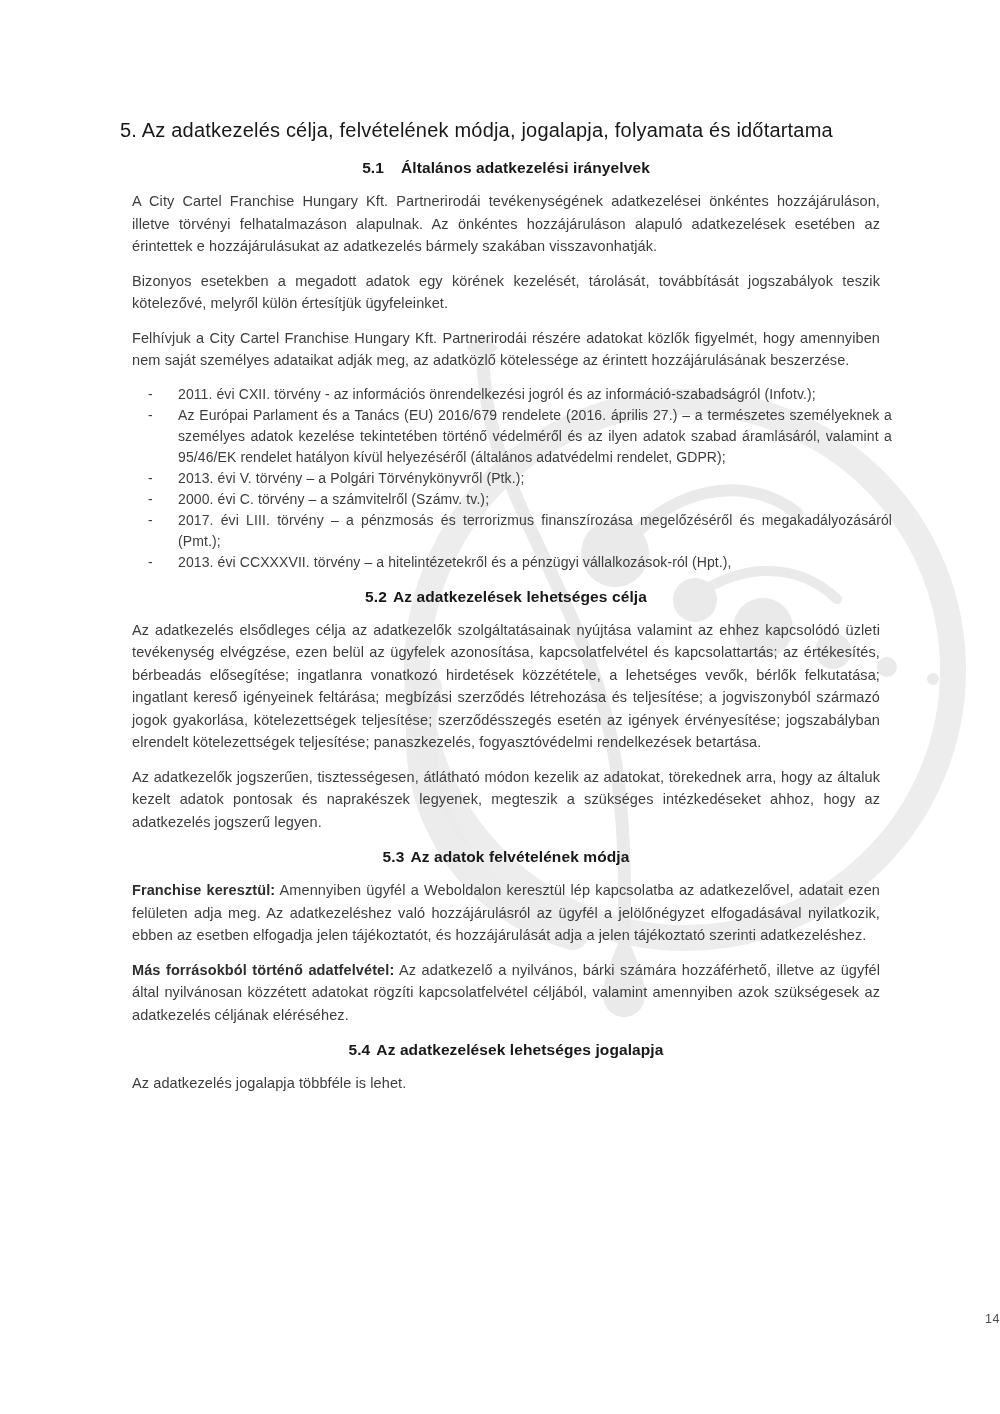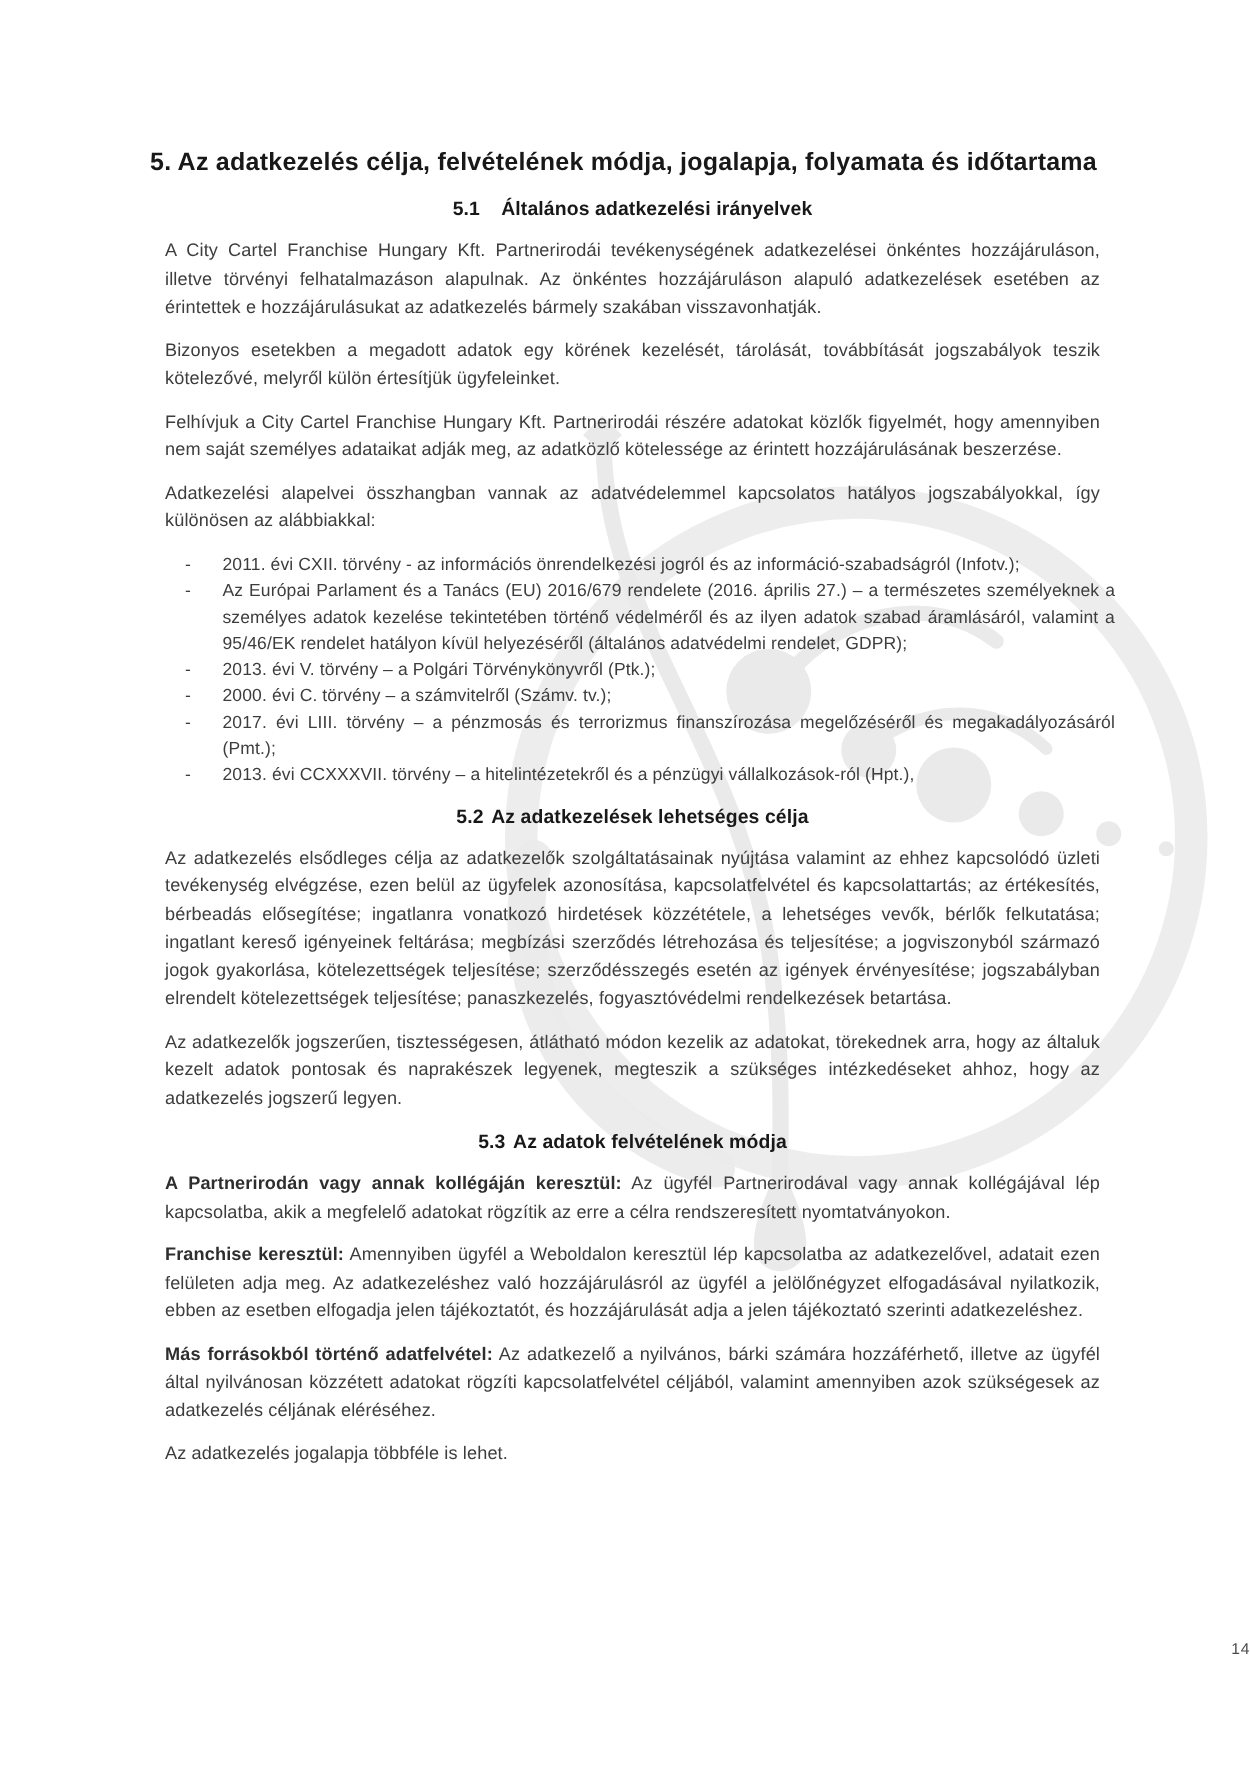--- a/index.html
+++ b/index.html
@@ -25,21 +25,21 @@
     position: absolute;
     left: 120px;
     top: 116px;
     width: 772px;
     z-index: 1;
   }
   h1.title {
     margin: 0;
     font-size: 20px;
     line-height: 28px;
-    font-weight: 700;
+    font-weight: 400;
     letter-spacing: 0.2px;
     color: #181818;
   }
   h2.sec {
     margin: 14px 0 5px 0;
     font-size: 15.5px;
     line-height: 20px;
     font-weight: 700;
     letter-spacing: 0.1px;
     color: #181818;
@@ -110,21 +110,20 @@
   <div class="content">
 
     <h1 class="title">5. Az adatkezelés célja, felvételének módja, jogalapja, folyamata és időtartama</h1>
 
     <h2 class="sec sec-first">
       <span class="num wide">5.1</span><span>Általános adatkezelési irányelvek</span>
     </h2>
     <p class="body">A City Cartel Franchise Hungary Kft. Partnerirodái tevékenységének adatkezelései önkéntes hozzájáruláson, illetve törvényi felhatalmazáson alapulnak. Az önkéntes hozzájáruláson alapuló adatkezelések esetében az érintettek e hozzájárulásukat az adatkezelés bármely szakában visszavonhatják.</p>
     <p class="body gap">Bizonyos esetekben a megadott adatok egy körének kezelését, tárolását, továbbítását jogszabályok teszik kötelezővé, melyről külön értesítjük ügyfeleinket.</p>
     <p class="body gap">Felhívjuk a City Cartel Franchise Hungary Kft. Partnerirodái részére adatokat közlők figyelmét, hogy amennyiben nem saját személyes adataikat adják meg, az adatközlő kötelessége az érintett hozzájárulásának beszerzése.</p>
-    <p class="body gap">Adatkezelési alapelvei összhangban vannak az adatvédelemmel kapcsolatos hatályos jogszabályokkal, így különösen az alábbiakkal:</p>
     <ul class="law-list">
       <li>
         <span class="marker">-</span>
         <span class="btext">2011. évi CXII. törvény - az információs önrendelkezési jogról és az információ-szabadságról (Infotv.);</span>
       </li>
       <li>
         <span class="marker">-</span>
         <span class="btext">Az Európai Parlament és a Tanács (EU) 2016/679 rendelete (2016. április 27.) – a természetes személyeknek a személyes adatok kezelése tekintetében történő védelméről és az ilyen adatok szabad áramlásáról, valamint a 95/46/EK rendelet hatályon kívül helyezéséről (általános adatvédelmi rendelet, GDPR);</span>
       </li>
       <li>
@@ -148,28 +147,28 @@
     <h2 class="sec">
       <span class="num">5.2</span><span>Az adatkezelések lehetséges célja</span>
     </h2>
     <p class="body">Az adatkezelés elsődleges célja az adatkezelők szolgáltatásainak nyújtása valamint az ehhez kapcsolódó üzleti tevékenység elvégzése, ezen belül az ügyfelek azonosítása, kapcsolatfelvétel és kapcsolattartás; az értékesítés, bérbeadás elősegítése; ingatlanra vonatkozó hirdetések közzététele, a lehetséges vevők, bérlők felkutatása; ingatlant kereső igényeinek feltárása; megbízási szerződés létrehozása és teljesítése; a jogviszonyból származó jogok gyakorlása, kötelezettségek teljesítése; szerződésszegés esetén az igények érvényesítése; jogszabályban elrendelt kötelezettségek teljesítése; panaszkezelés, fogyasztóvédelmi rendelkezések betartása.</p>
     <p class="body">Az adatkezelők jogszerűen, tisztességesen, átlátható módon kezelik az adatokat, törekednek arra, hogy az általuk kezelt adatok pontosak és naprakészek legyenek, megteszik a szükséges intézkedéseket ahhoz, hogy az adatkezelés jogszerű legyen.</p>
 
     <h2 class="sec">
       <span class="num">5.3</span><span>Az adatok felvételének módja</span>
     </h2>
     <p class="body">
-      <strong class="lead">A Partnerirodán vagy annak kollégáján keresztül:</strong><span> Az ügyfél Partnerirodával vagy annak kollégájával lép kapcsolatba, akik a megfelelő adatokat rögzítik az erre a célra rendszeresített nyomtatványokon.</span>
-    </p>
-    <p class="body">
       <strong class="lead">Franchise keresztül:</strong><span> Amennyiben ügyfél a Weboldalon keresztül lép kapcsolatba az adatkezelővel, adatait ezen felületen adja meg. Az adatkezeléshez való hozzájárulásról az ügyfél a jelölőnégyzet elfogadásával nyilatkozik, ebben az esetben elfogadja jelen tájékoztatót, és hozzájárulását adja a jelen tájékoztató szerinti adatkezeléshez.</span>
     </p>
     <p class="body">
       <strong class="lead">Más forrásokból történő adatfelvétel:</strong><span> Az adatkezelő a nyilvános, bárki számára hozzáférhető, illetve az ügyfél által nyilvánosan közzétett adatokat rögzíti kapcsolatfelvétel céljából, valamint amennyiben azok szükségesek az adatkezelés céljának eléréséhez.</span>
     </p>
 
+    <h2 class="sec">
+      <span class="num">5.4</span><span>Az adatkezelések lehetséges jogalapja</span>
+    </h2>
     <p class="body">Az adatkezelés jogalapja többféle is lehet.</p>
 
   </div>
 
   <div class="pagenum">14</div>
 
 </div>
 
 </body></html>

